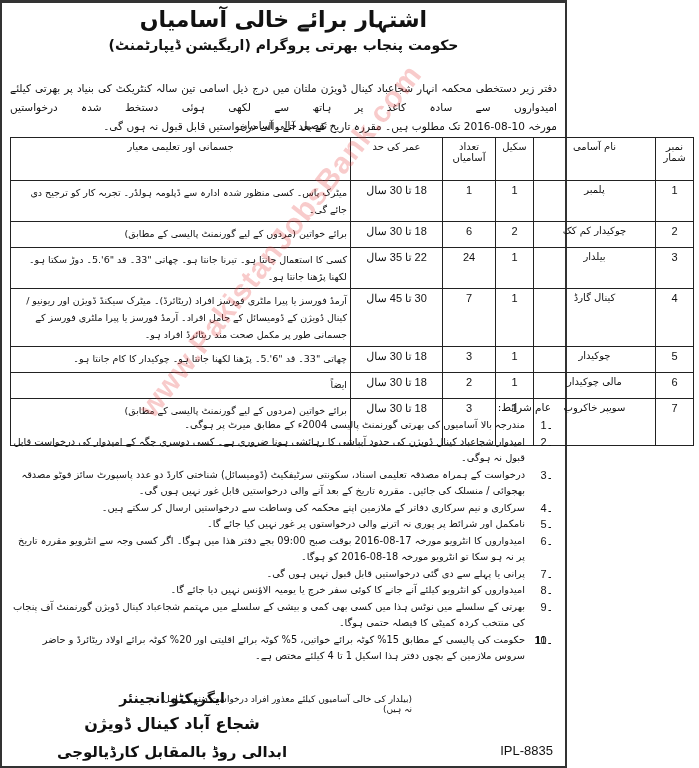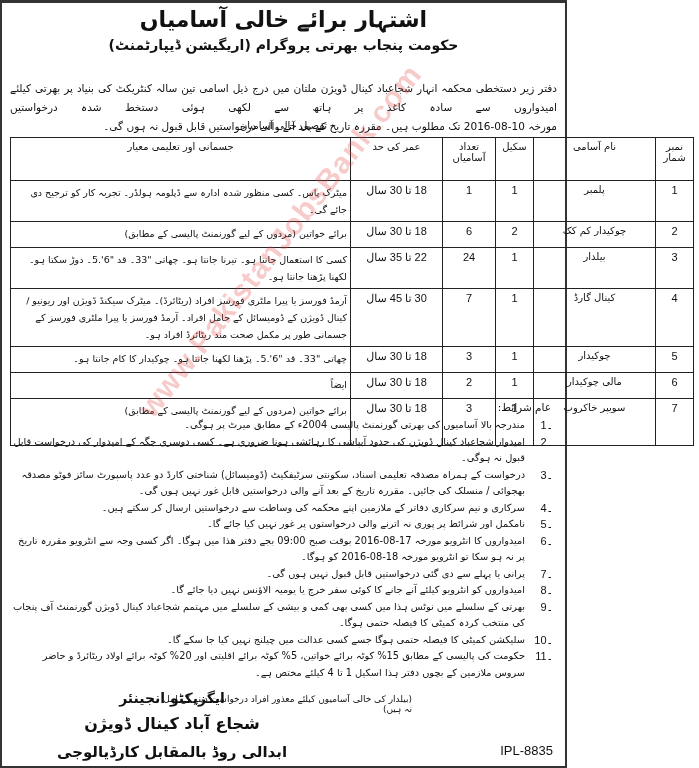--- a/index.html
+++ b/index.html
@@ -166,21 +166,21 @@
   <ol class="terms">
     <li><span class="tn">1۔</span><span>مندرجہ بالا آسامیوں کی بھرتی گورنمنٹ پالیسی 2004ء کے مطابق میرٹ پر ہوگی۔</span></li>
     <li><span class="tn">2۔</span><span>امیدوار شجاعباد کینال ڈویژن کی حدود آبپاشی کا رہائشی ہونا ضروری ہے۔ کسی دوسری جگہ کے امیدوار کی درخواست قابل قبول نہ ہوگی۔</span></li>
     <li><span class="tn">3۔</span><span>درخواست کے ہمراہ مصدقہ تعلیمی اسناد، سکونتی سرٹیفکیٹ (ڈومیسائل) شناختی کارڈ دو عدد پاسپورٹ سائز فوٹو مصدقہ بھجوائی / منسلک کی جائیں۔ مقررہ تاریخ کے بعد آنے والی درخواستیں قابل غور نہیں ہوں گی۔</span></li>
     <li><span class="tn">4۔</span><span>سرکاری و نیم سرکاری دفاتر کے ملازمین اپنے محکمہ کی وساطت سے درخواستیں ارسال کر سکتے ہیں۔</span></li>
     <li><span class="tn">5۔</span><span>نامکمل اور شرائط پر پوری نہ اترنے والی درخواستوں پر غور نہیں کیا جائے گا۔</span></li>
     <li><span class="tn">6۔</span><span>امیدواروں کا انٹرویو مورخہ 17-08-2016 بوقت صبح 09:00 بجے دفتر ھذا میں ہوگا۔ اگر کسی وجہ سے انٹرویو مقررہ تاریخ پر نہ ہو سکا تو انٹرویو مورخہ 18-08-2016 کو ہوگا۔</span></li>
     <li><span class="tn">7۔</span><span>پرانی یا پہلے سے دی گئی درخواستیں قابل قبول نہیں ہوں گی۔</span></li>
     <li><span class="tn">8۔</span><span>امیدواروں کو انٹرویو کیلئے آنے جانے کا کوئی سفر خرچ یا یومیہ الاؤنس نہیں دیا جائے گا۔</span></li>
     <li><span class="tn">9۔</span><span>بھرتی کے سلسلے میں نوٹس ہذا میں کسی بھی کمی و بیشی کے سلسلے میں مہتمم شجاعباد کینال ڈویژن گورنمنٹ آف پنجاب کی منتخب کردہ کمیٹی کا فیصلہ حتمی ہوگا۔</span></li>
-    <li><span class="tn">10۔</span><span>سلیکشن کمیٹی کا فیصلہ حتمی ہوگا جسے کسی عدالت میں چیلنج نہیں کیا جا سکے گا۔</span></li>
+    <li><span class="tn">10۔</span></li>
     <li><span class="tn">11۔</span><span>حکومت کی پالیسی کے مطابق 15% کوٹہ برائے خواتین، 5% کوٹہ برائے اقلیتی اور 20% کوٹہ برائے اولاد ریٹائرڈ و حاضر سروس ملازمین کے بچوں دفتر ہذا اسکیل 1 تا 4 کیلئے مختص ہے۔</span></li>
   </ol>
 
   <div class="note">(بیلدار کی خالی آسامیوں کیلئے معذور افراد درخواست دینے کے اہل نہ ہیں)</div>
 
   <div class="sign">
     <span class="s1">ایگزیکٹو انجینئر</span>
     <span class="s2">شجاع آباد کینال ڈویژن</span>
     <span class="s3">ابدالی روڈ بالمقابل کارڈیالوجی ہسپتال، ملتان</span>
   </div>

